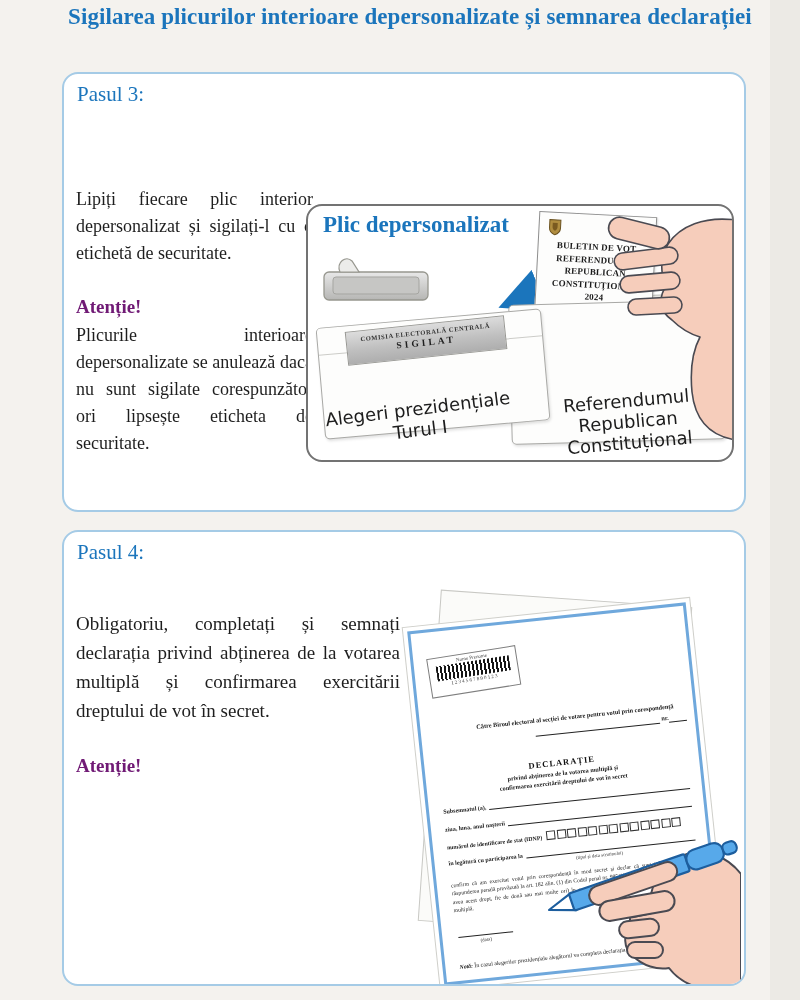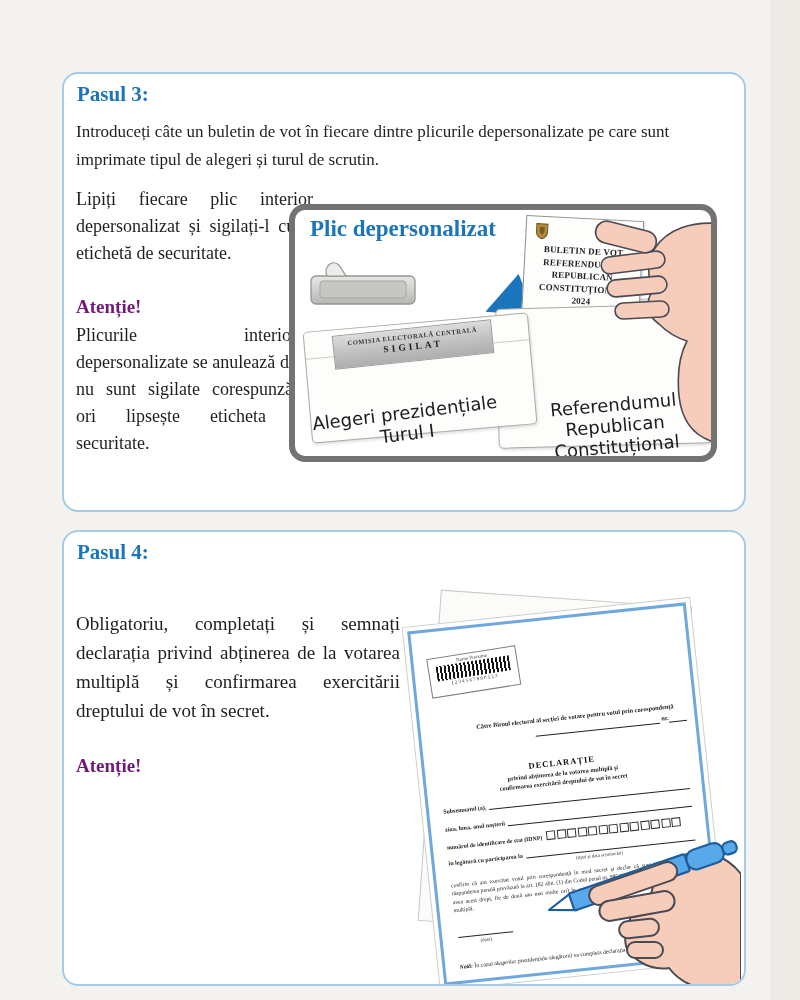--- a/index.html
+++ b/index.html
@@ -8,30 +8,30 @@
   .page { position:relative; width:800px; height:1000px; background:#f4f2ee; overflow:hidden; }
   .page-right-strip { position:absolute; right:0; top:0; width:30px; height:100%; background:#eceae5; }
 
   .main-title { position:absolute; left:68px; top:2px; width:700px;
     font-size:23px; font-weight:bold; color:#1b75bc; line-height:1.28; letter-spacing:.1px; }
 
   .panel { position:absolute; left:62px; width:684px; background:#fff;
     border:2px solid #a5cbe6; border-radius:16px; overflow:hidden; }
   .panel-step3 { top:72px; height:440px; }
   .panel-step4 { top:530px; height:456px; }
-  .step-heading { position:absolute; left:13px; top:8px; font-size:21px; font-weight:bold; color:#1b75bc; }
+  .step-heading { position:absolute; left:13px; top:8px; font-size:21px; font-weight:normal; color:#1b75bc; }
   .attention { color:#701a75; font-weight:bold; }
 
   
   .s3-intro { position:absolute; left:12px; top:44px; width:660px; font-size:17px; line-height:1.62; }
   .s3-left { position:absolute; left:12px; top:112px; width:237px; font-size:18px; line-height:1.5; }
   .s3-left p { text-align:justify; }
   .s3-left .attention { margin-top:26px; font-size:19px; }
-  .illus3 { position:absolute; left:225px; top:130px; width:428px; height:258px;
-    border:6px solid #737373; border-radius:16px; background:#fff; overflow:hidden; }
+  .illus3 { position:absolute; left:242px; top:130px; width:428px; height:258px;
+    border:2px solid #737373; border-radius:16px; background:#fff; overflow:hidden; }
   .illus3-caption { position:absolute; left:15px; top:6px; font-size:23px; font-weight:bold; color:#1b75bc; }
 
   .svg-abs { position:absolute; left:0; top:0; pointer-events:none; }
 
   .ballot { position:absolute; left:228px; top:8px; width:118px; height:126px; background:#fdfdfc;
     border:1px solid #8d8d8d; transform:rotate(3deg); box-shadow:1px 1px 2px rgba(0,0,0,.15); }
   .ballot-emblem { position:absolute; left:8px; top:5px; }
   .ballot-stamp  { position:absolute; right:8px; top:7px; }
   .ballot-lines { position:absolute; left:2px; right:2px; top:26px; text-align:center;
     font-size:9px; font-weight:bold; line-height:12.5px; color:#1c1c1c; letter-spacing:.2px; }
@@ -99,24 +99,24 @@
   .doc-date-hint { position:absolute; left:16px; top:309px; width:55px; text-align:center; font-size:5px; color:#333; }
   .doc-note { position:absolute; left:14px; top:332px; width:248px; font-size:5.8px; line-height:1.45; color:#1a1a1a; }
   .doc-note .note-label { font-weight:bold; font-style:italic; }
 </style>
 </head>
 <body>
 
 <div class="page">
   <div class="page-right-strip"></div>
 
+  <h1 class="main-title">Sigilarea plicurilor interioare depersonalizate și semnarea declarației</h1>
 
   <section class="panel panel-step3">
     <h2 class="step-heading">Pasul 3:</h2>
-    <p class="s3-intro">Introduceți câte un buletin de vot în fiecare dintre plicurile depersonalizate pe care sunt imprimate tipul de alegeri și turul de scrutin.</p>
 
     <div class="s3-left">
       <p>Lipiți fiecare plic interior depersonalizat și sigilați-l cu o etichetă de securitate.</p>
       <p class="attention">Atenție!</p>
       <p>Plicurile interioare depersonalizate se anulează dacă nu sunt sigilate corespunzător ori lipsește eticheta de securitate.</p>
     </div>
 
     <div class="illus3">
       <div class="illus3-caption">Plic depersonalizat</div>
 

